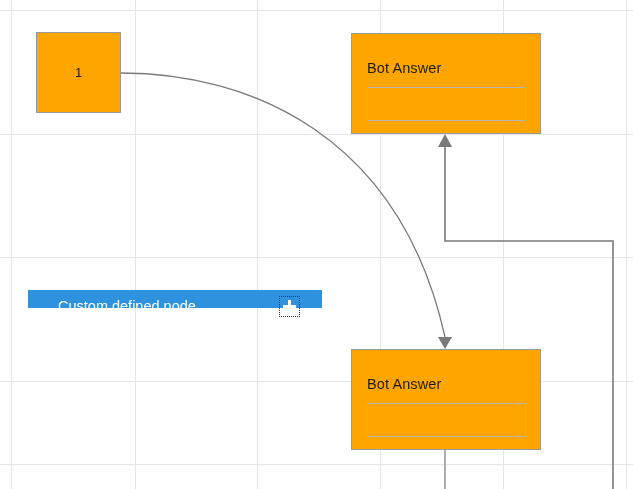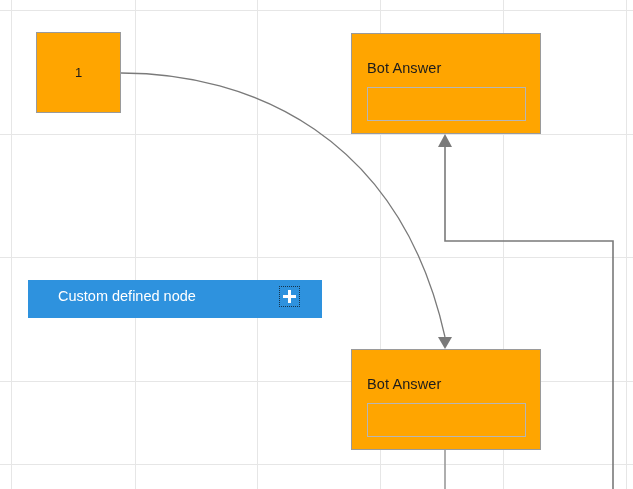--- a/index.html
+++ b/index.html
@@ -81,23 +81,23 @@
     width: 159px;
     height: 34px;
     box-sizing: border-box;
     border: 1px solid #b6b6b6;
     background: transparent;
   }
   
   #palette-bar {
     position: absolute;
     left: 28px;
-    top: 280px;
+    top: 290px;
     width: 294px;
-    height: 38px;
+    height: 18px;
     background: #2E92DE;
     display: flex;
     align-items: center;
     box-sizing: border-box;
   }
   #palette-label {
     position: absolute;
     left: 30px;
     top: 8px;
     font-size: 14.5px;

